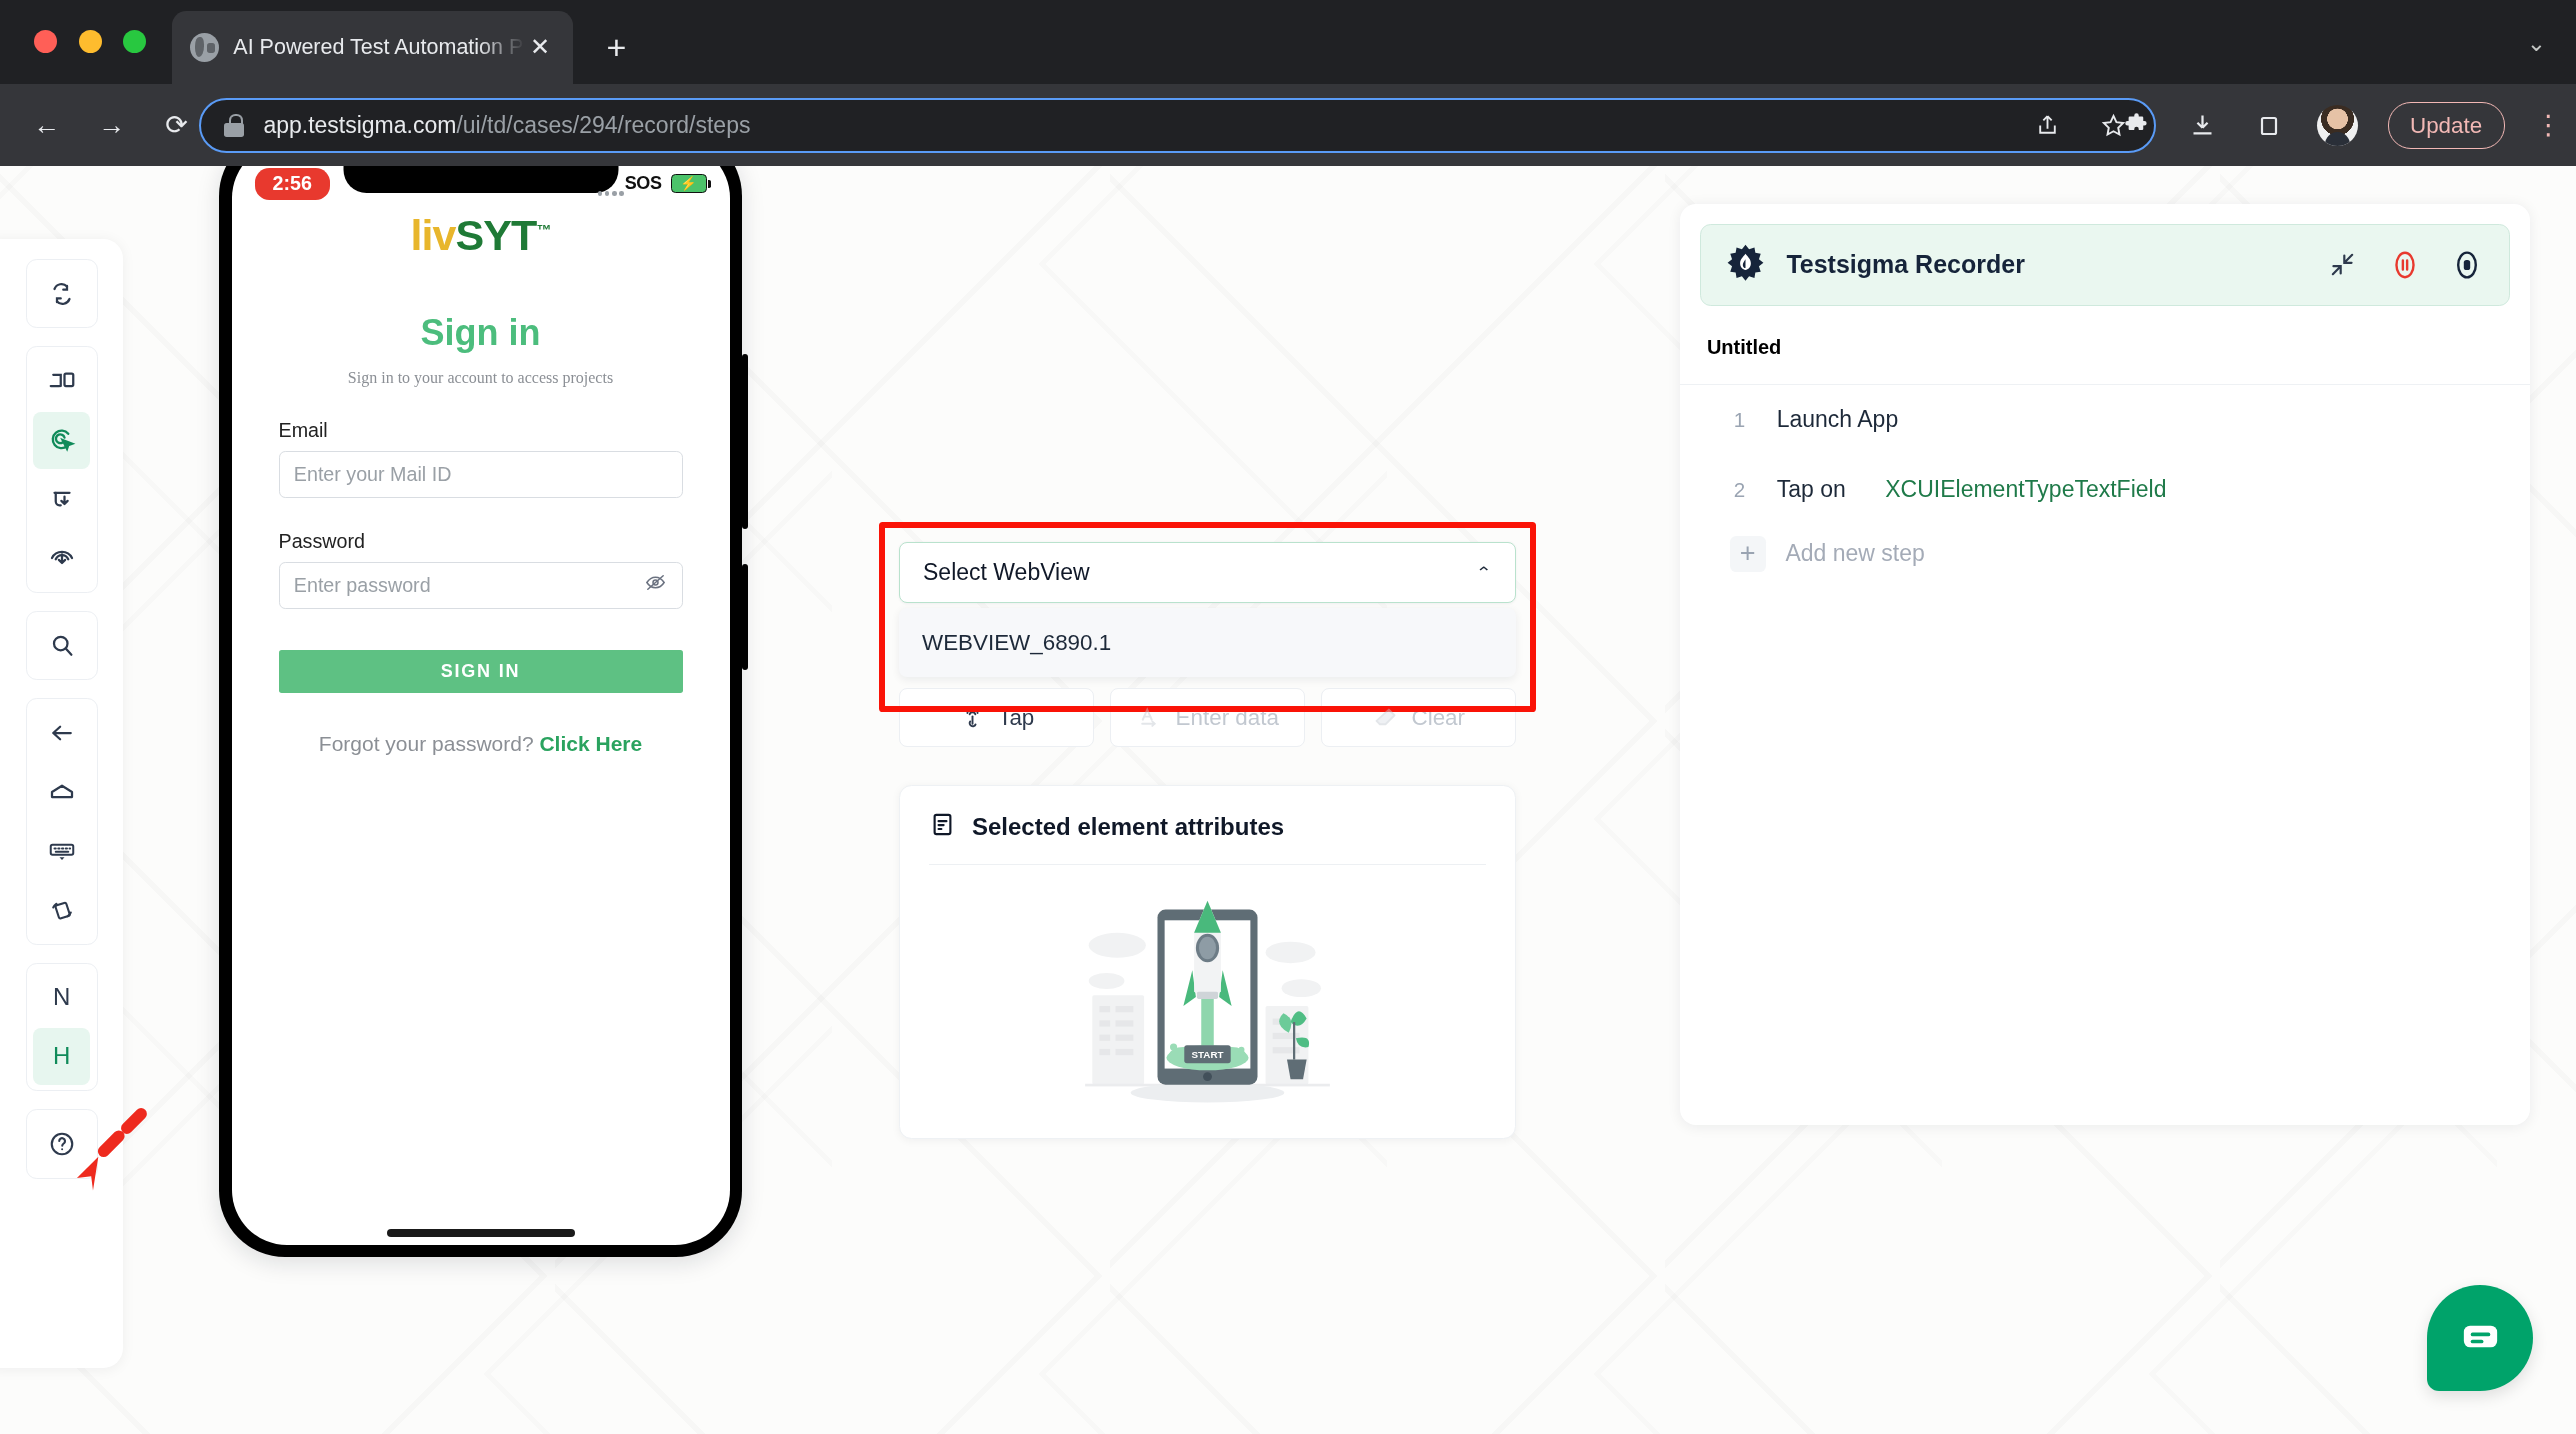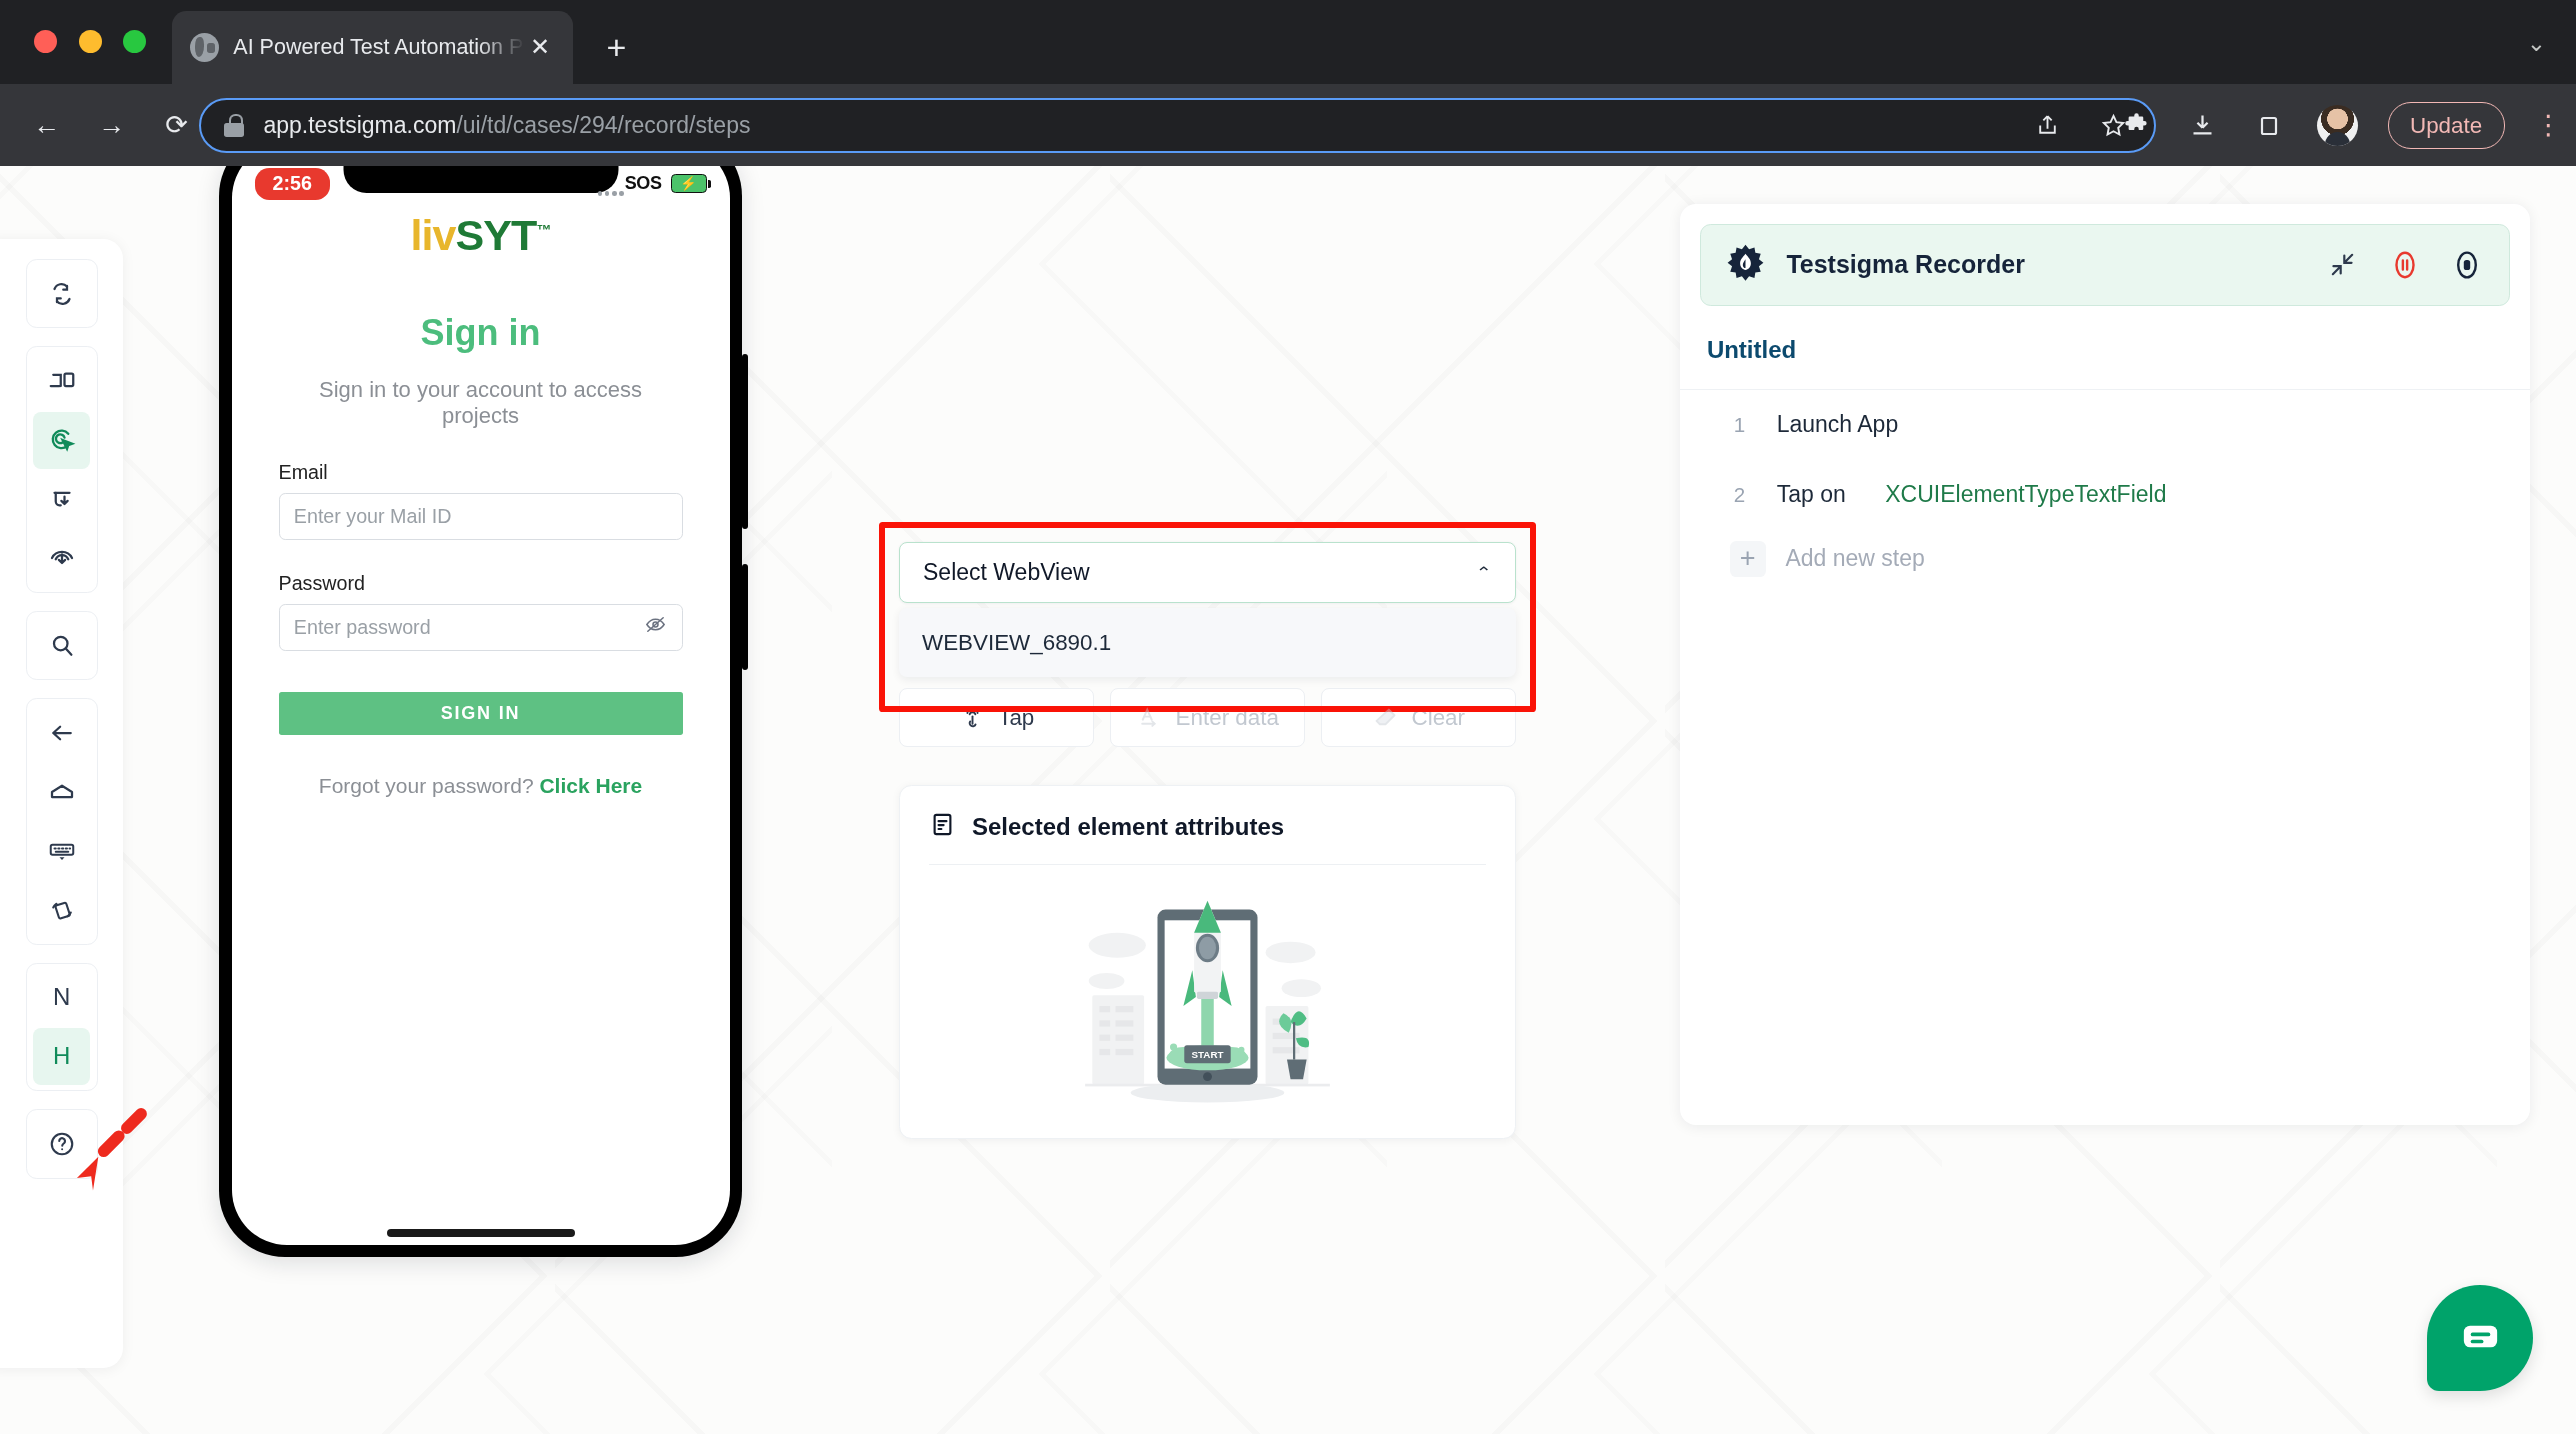--- a/index.html
+++ b/index.html
@@ -212,21 +212,21 @@
   }
   .battery::after { content: ""; position: absolute; right: -5.4px; top: 5.4px; width: 2.7px; height: 7.2px; background: #111; border-radius: 0 1.8px 1.8px 0; }
   .bolt { color: #111; font-size: 13.4px; line-height: 1; }
 
   .app-body { padding: 68px 47px 0; text-align: center; }
   .brand { font-size: 43px; font-weight: 800; letter-spacing: -0.9px; }
   .brand .liv { color: #e8b62c; }
   .brand .syt { color: #1f7a36; }
   .brand .tm { font-size: 15px; vertical-align: super; color: #1f7a36; }
   .signin-h { margin-top: 52px; font-size: 36px; font-weight: 700; color: #4cbd7d; }
-  .signin-sub { margin-top: 23px; font-size: 22px; color: #8b8f95; }
+  .signin-sub { margin-top: 15px; font-size: 16px; color: #8b8f95; font-family: Liberation Serif, serif; }
   .field-label { margin-top: 32px; text-align: left; font-size: 19.7px; color: #222; }
   .field {
     margin-top: 9px; height: 47px;
     border: 1.3px solid #d9dde2; border-radius: 6.3px;
     display: flex; align-items: center; padding: 0 14.3px;
     font-size: 19.7px; color: #9aa0a6;
     position: relative;
   }
   .eye { position: absolute; right: 14.3px; color: #6b7280; font-size: 19.7px; }
   .signin-btn {
@@ -307,21 +307,21 @@
   }
   .rec-header {
     height: 82px; background: #eaf7f0;
     border: 1.3px solid #cfe9dd; border-radius: 10.7px;
     display: flex; align-items: center; padding: 0 23px; gap: 19.7px;
   }
   .rec-logo { width: 43px; height: 43px; flex: 0 0 auto; }
   .rec-title { font-size: 25px; font-weight: 700; color: #16243a; }
   .rec-actions { margin-left: auto; display: flex; align-items: center; gap: 23px; }
   .rec-ico { width: 39px; height: 39px; display: flex; align-items: center; justify-content: center; }
-  .rec-name { margin: 30px 0 0 7.2px; font-size: 24px; font-weight: 700; color: #0c4a6e; }
+  .rec-name { margin: 30px 0 0 7.2px; font-size: 20px; font-weight: 700; color: #000000; }
   .rec-divider { margin-top: 25px; height: 1.3px; background: #eef1f4; margin-left: -19.7px; margin-right: -19.7px; }
   .step {
     display: flex; align-items: baseline; gap: 27px;
     padding: 21.5px 7.2px 21.5px 34px;
     font-size: 23px; color: #1d2939;
   }
   .step-num { color: #9aa4b2; font-size: 20.6px; width: 16px; }
   .step-target { color: #1f7a49; margin-left: 12.5px; }
   .add-step {
     display: flex; align-items: center; gap: 19.7px;

